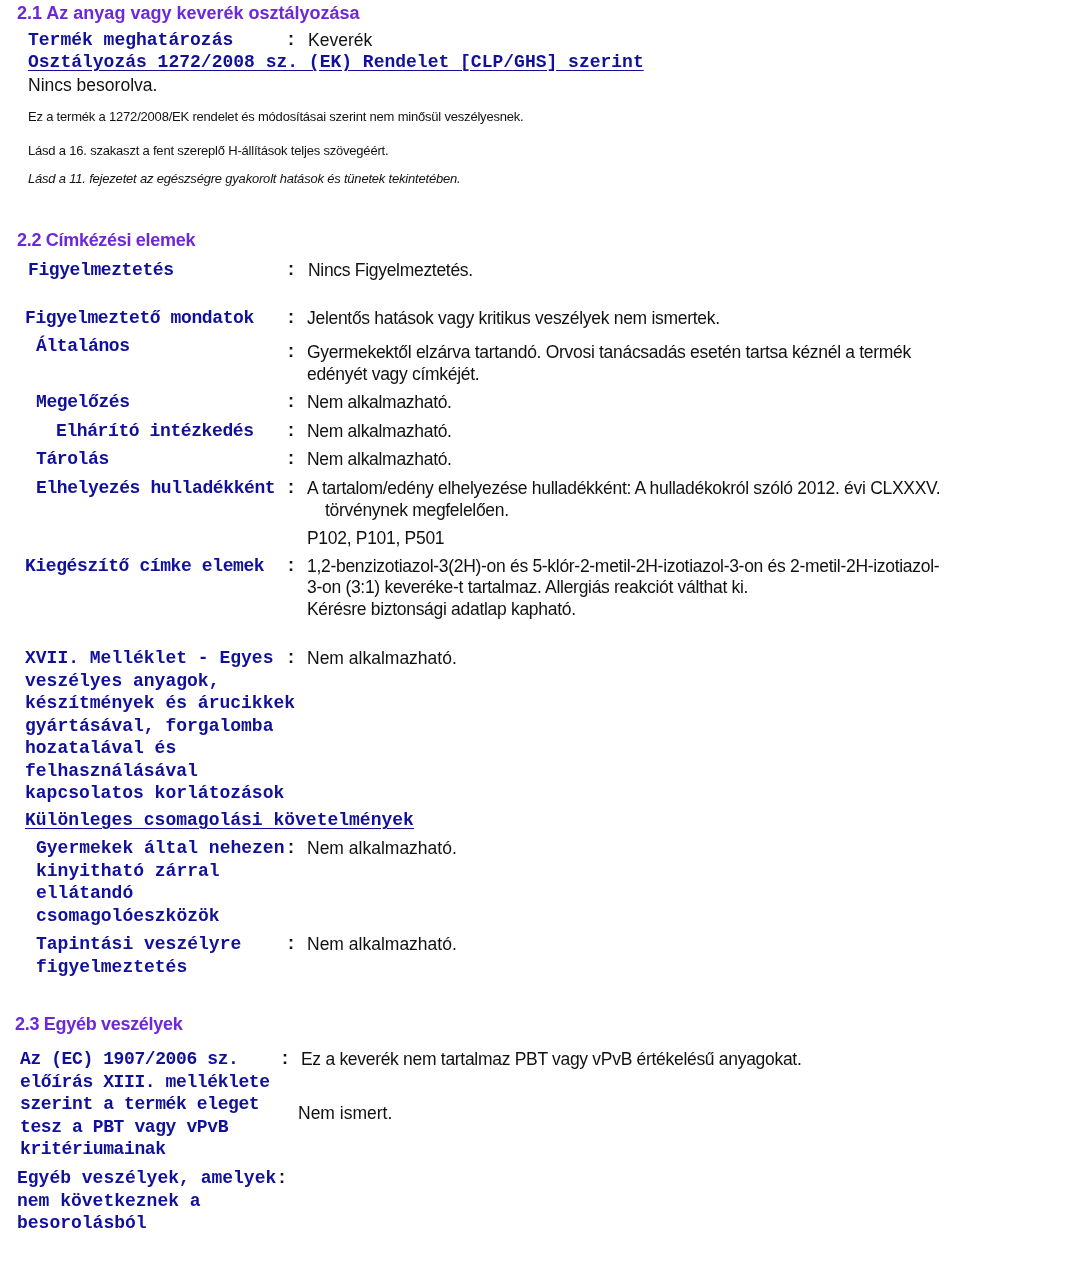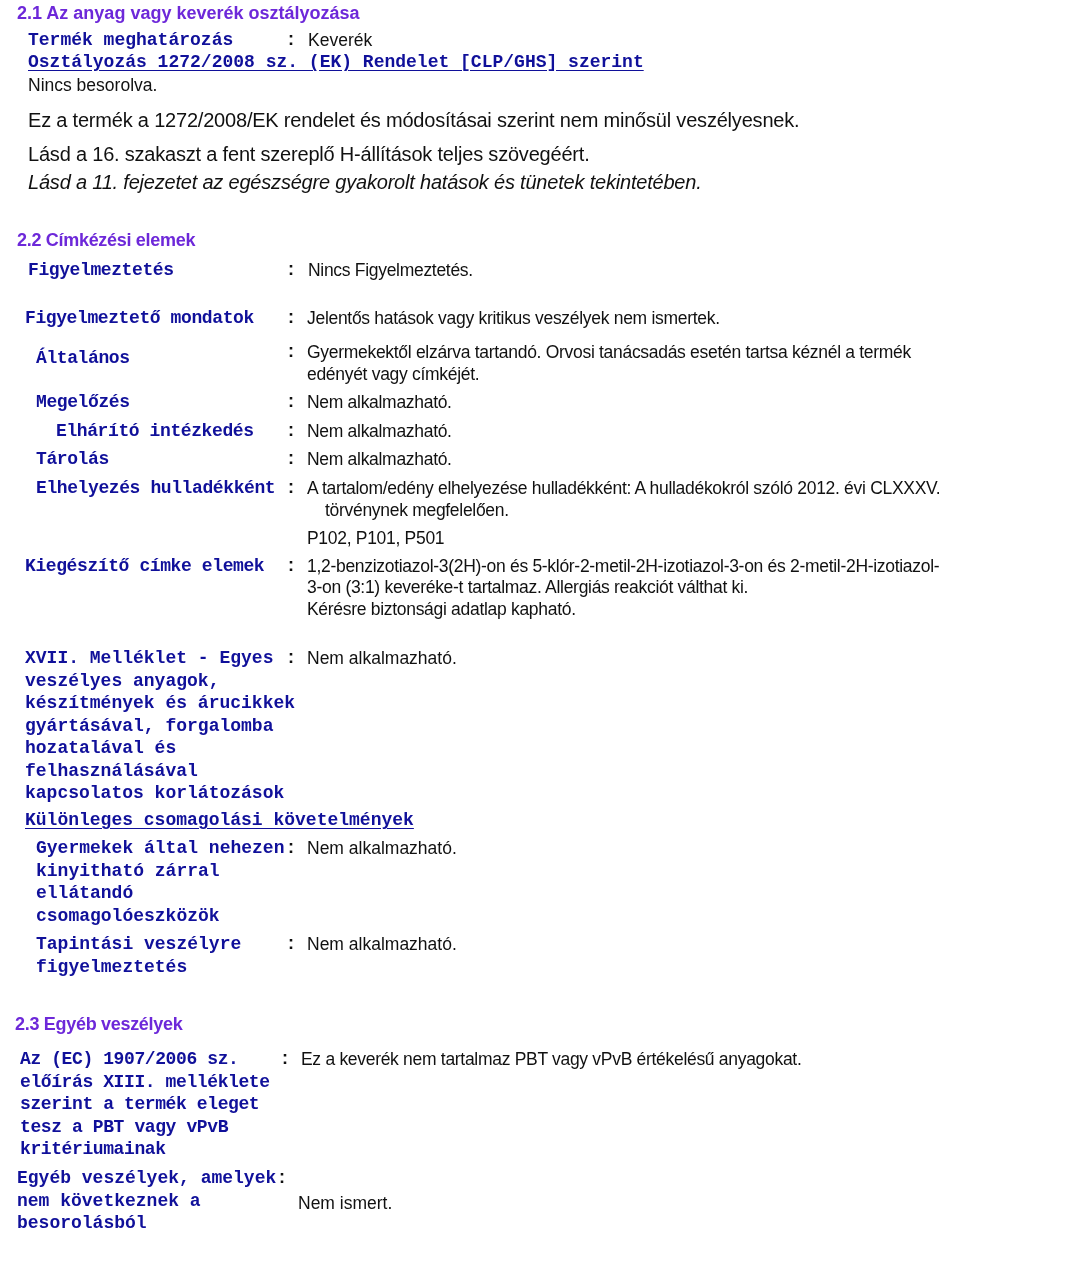--- a/index.html
+++ b/index.html
@@ -7,21 +7,21 @@
          font-family: "Liberation Sans", sans-serif; color: #111111; }
   .abs { position: absolute; }
   .h { color: #6d28d9; font-weight: bold; font-size: 18px; }
   .h.cond { font-weight: bold; letter-spacing: -0.3px; }
   .lbl { color: #10109a; font-weight: bold; font-size: 18px; line-height: 22.5px; font-family: Liberation Mono, monospace; }
   .lbl.cond { letter-spacing: -0.4px; }
   .colon { font-size: 18px; font-weight: bold; color: #111; }
   .val { font-size: 17.5px; line-height: 22.5px; color: #111; }
   .val.cond { letter-spacing: -0.3px; }
   .ul { text-decoration: underline; text-underline-offset: 3px; }
-  .txt { font-size: 20px; color: #111; letter-spacing: -0.2px; }
+  .txt { font-size: 13px; color: #111; letter-spacing: -0.2px; }
 </style>
 </head>
 <body>
 
 <div class="abs h" style="left:17px;top:3px;">2.1 Az anyag vagy keverék osztályozása</div>
 
 <div class="abs lbl" style="left:28px;top:29px;">Termék meghatározás</div>
 <div class="abs colon" style="left:288px;top:29px;">:</div>
 <div class="abs val" style="left:308px;top:29px;">Keverék</div>
 
@@ -35,21 +35,21 @@
 <div class="abs h cond" style="left:17px;top:230px;">2.2 Címkézési elemek</div>
 
 <div class="abs lbl cond" style="left:28px;top:259px;">Figyelmeztetés</div>
 <div class="abs colon" style="left:288px;top:259px;">:</div>
 <div class="abs val cond" style="left:308px;top:259px;">Nincs Figyelmeztetés.</div>
 
 <div class="abs lbl cond" style="left:25px;top:307px;">Figyelmeztető mondatok</div>
 <div class="abs colon" style="left:288px;top:307px;">:</div>
 <div class="abs val cond" style="left:307px;top:307px;">Jelentős hatások vagy kritikus veszélyek nem ismertek.</div>
 
-<div class="abs lbl cond" style="left:36px;top:347px;">Általános</div>
+<div class="abs lbl cond" style="left:36px;top:335px;">Általános</div>
 <div class="abs colon" style="left:288px;top:341px;">:</div>
 <div class="abs val cond" style="left:307px;top:341px;">Gyermekektől elzárva tartandó.  Orvosi tanácsadás esetén tartsa kéznél a termék</div>
 <div class="abs val cond" style="left:307px;top:363px;">edényét vagy címkéjét.</div>
 
 <div class="abs lbl cond" style="left:36px;top:391px;">Megelőzés</div>
 <div class="abs colon" style="left:288px;top:391px;">:</div>
 <div class="abs val cond" style="left:307px;top:391px;">Nem alkalmazható.</div>
 
 <div class="abs lbl cond" style="left:36px;top:420px;margin-left:20px;">Elhárító intézkedés</div>
 <div class="abs colon" style="left:288px;top:420px;">:</div>
@@ -112,13 +112,13 @@
 </div>
 <div class="abs colon" style="left:282px;top:1048px;">:</div>
 <div class="abs val cond" style="left:301px;top:1048px;">Ez a keverék nem tartalmaz PBT vagy vPvB értékelésű anyagokat.</div>
 
 <div class="abs lbl" style="left:17px;top:1167px;">
   <div>Egyéb veszélyek, amelyek</div>
   <div>nem következnek a</div>
   <div>besorolásból</div>
 </div>
 <div class="abs colon" style="left:279px;top:1167px;">:</div>
-<div class="abs val" style="left:298px;top:1192px;text-align:right;">Nem ismert.</div>
+<div class="abs val" style="left:298px;top:1102px;text-align:right;">Nem ismert.</div>
 
 </body></html>

